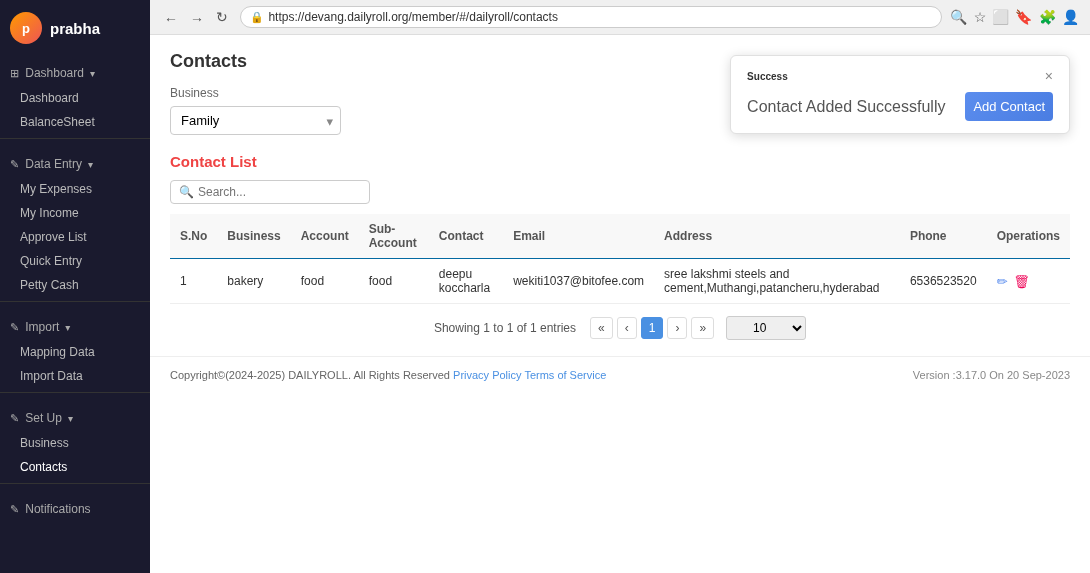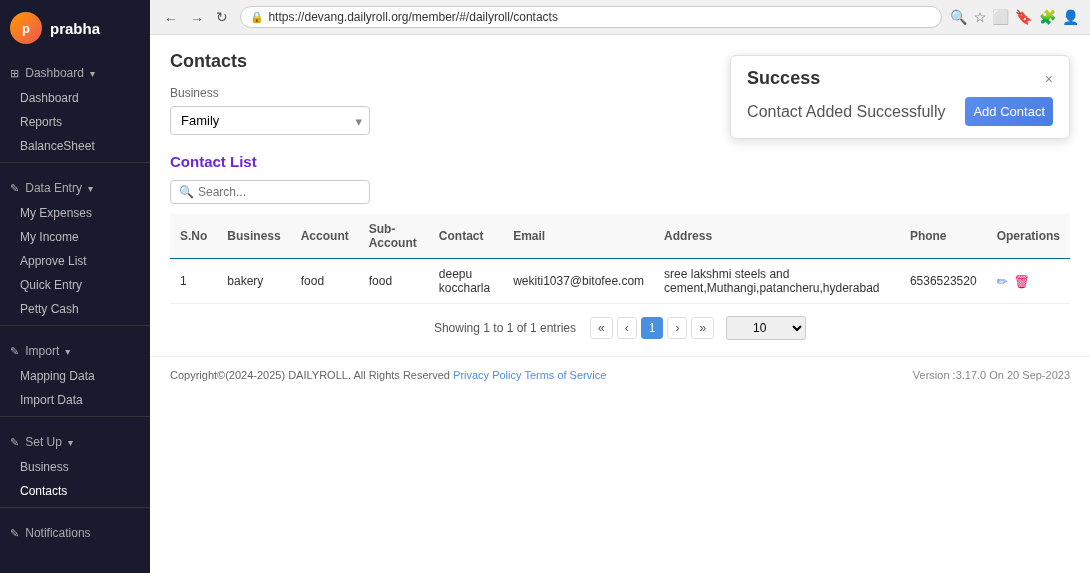--- a/index.html
+++ b/index.html
@@ -101,21 +101,21 @@
 
     
     .section-label {
       font-size: 12px;
       color: #666;
       margin-bottom: 6px;
     }
     .select-wrapper {
       position: relative;
       display: inline-block;
-      width: 200px;
+      width: 171px;
     }
     .select-box {
       width: 100%;
       padding: 6px 30px 6px 10px;
       border: 1px solid #ccc;
       border-radius: 4px;
       background: white;
       font-size: 13px;
       appearance: none;
       cursor: pointer;
@@ -129,21 +129,21 @@
       color: #888;
     }
 
     
     .contact-list-section {
       margin-top: 18px;
     }
     .contact-list-title {
       font-size: 15px;
       font-weight: 600;
-      color: #6d28d9;
+      color: #ef4444;
       margin-bottom: 10px;
     }
     .search-box {
       display: flex;
       align-items: center;
       border: 1px solid #ccc;
       border-radius: 4px;
       padding: 4px 8px;
       width: 200px;
       gap: 4px;
@@ -237,21 +237,21 @@
       box-shadow: 0 2px 12px rgba(0,0,0,0.15);
       min-width: 280px;
       z-index: 100;
     }
     .toast-header {
       display: flex;
       justify-content: space-between;
       align-items: center;
       margin-bottom: 4px;
     }
-    .toast-title { font-weight: 600; color: #333; font-size: 18px; }
+    .toast-title { font-weight: 600; color: #333; font-size: 10px; }
     .toast-close { background: none; border: none; cursor: pointer; color: #888; font-size: 14px; }
     .toast-msg { font-size: 16px; color: #555; }
     .add-contact-btn {
       background: linear-gradient(135deg, #5b8dee, #4a7de2);
       color: white;
       border: none;
       border-radius: 4px;
       padding: 7px 8px;
       font-size: 13px;
       cursor: pointer;
@@ -277,23 +277,20 @@
   </div>
 
   <div class="sidebar-section">
     <div class="sidebar-section-header">
       <span class="sidebar-icon">⊞</span>
       <span>Dashboard</span>
       <span class="chevron">▾</span>
     </div>
     <div class="sidebar-item">
       <span>Dashboard</span>
-    </div>
-    <div class="sidebar-item">
-      <span>Reports</span>
     </div>
     <div class="sidebar-item">
       <span>BalanceSheet</span>
     </div>
     <hr class="sidebar-divider">
   </div>
 
   <div class="sidebar-section">
     <div class="sidebar-section-header">
       <span class="sidebar-icon">✎</span>

